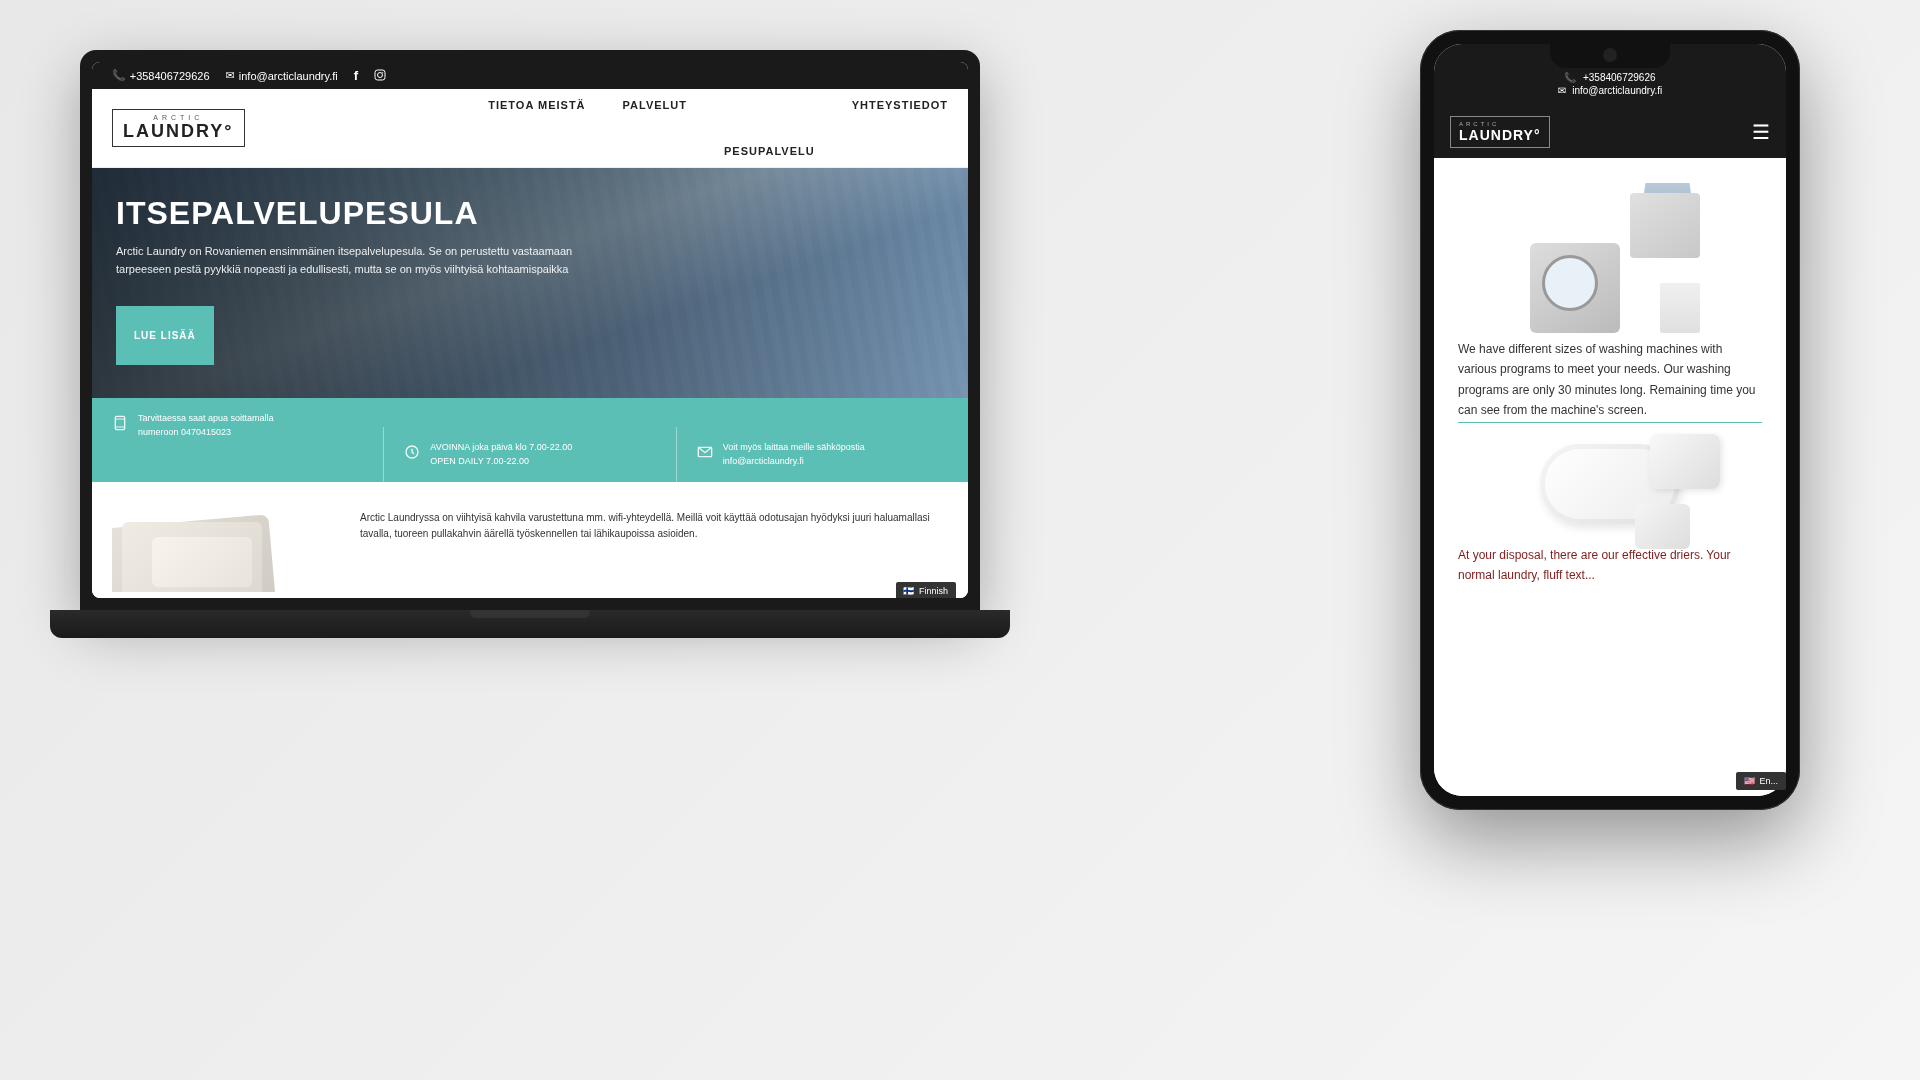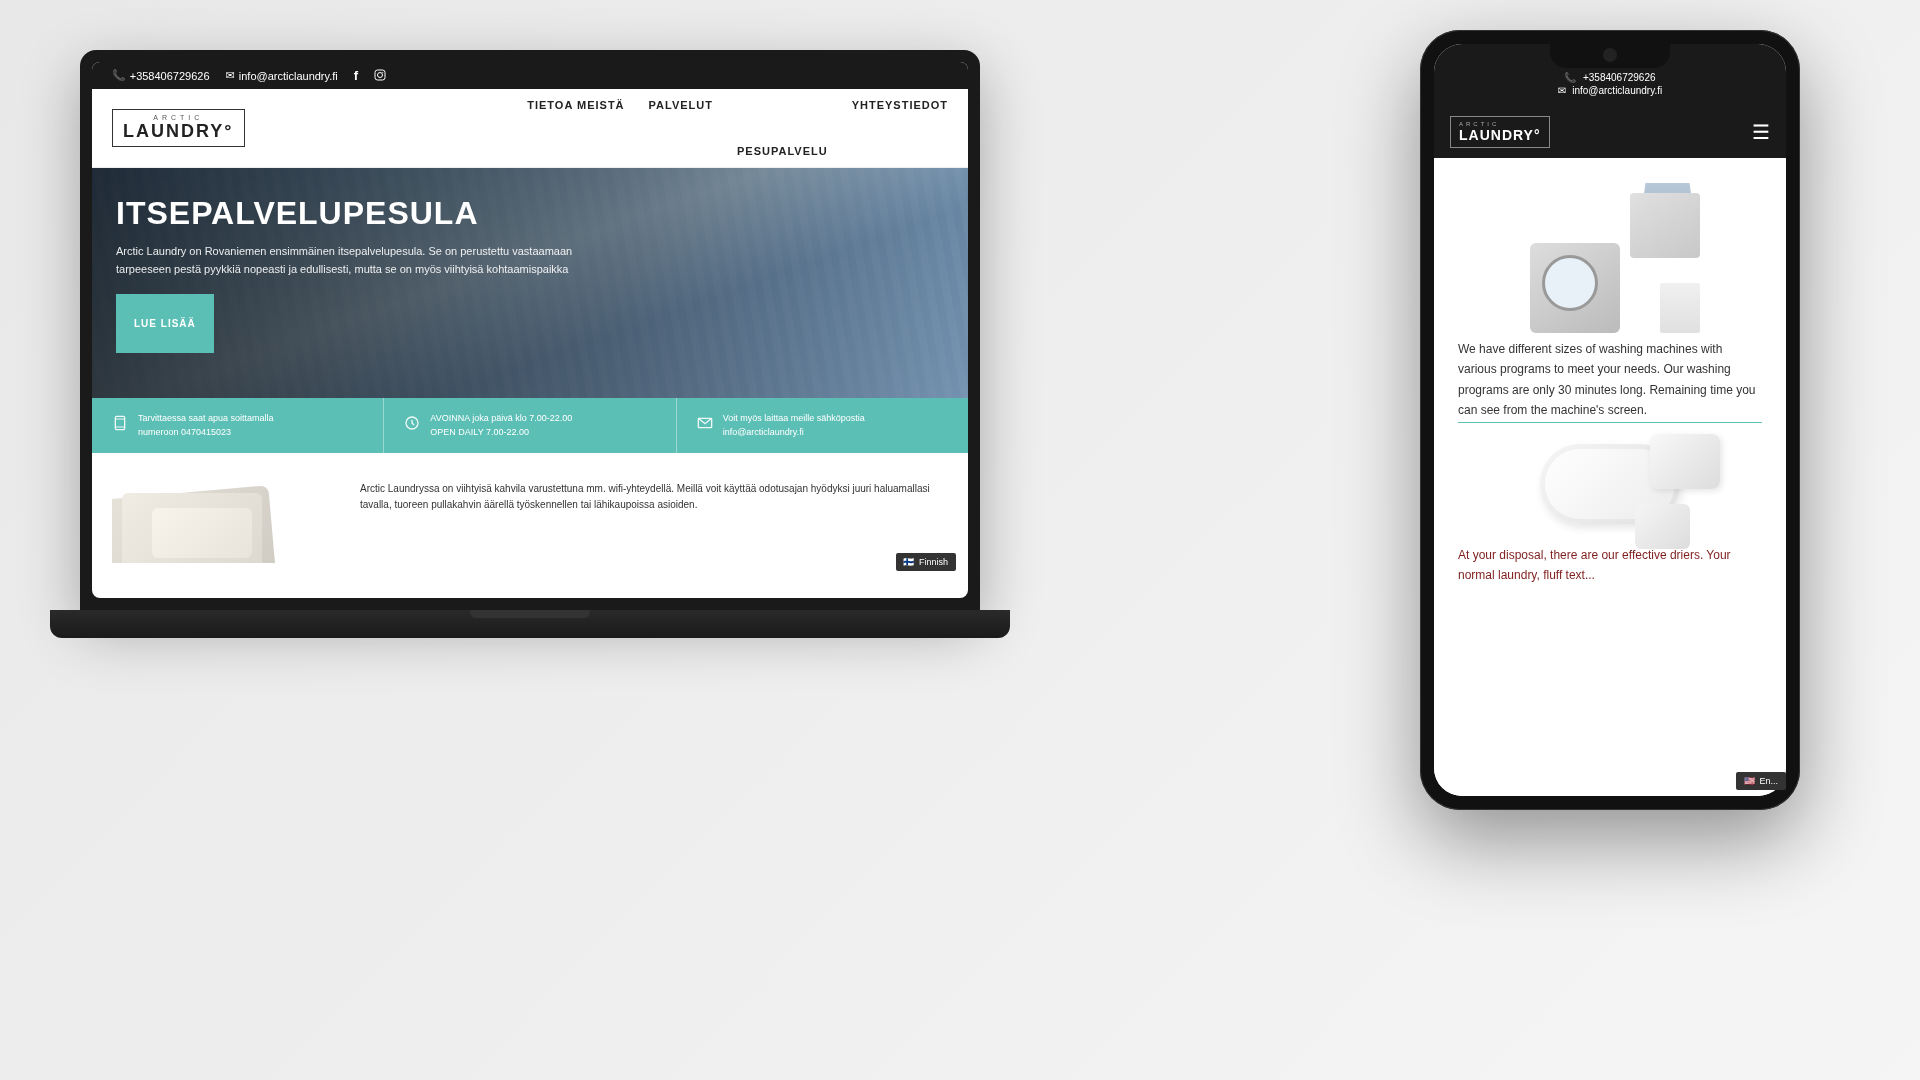--- a/index.html
+++ b/index.html
@@ -112,21 +112,21 @@
       font-weight: 900;
       letter-spacing: 2px;
       color: #222;
       text-transform: uppercase;
       display: flex;
       align-items: center;
       gap: 2px;
     }
     .nav-links {
       display: flex;
-      gap: 24px;
+      gap: 37px;
       font-size: 11px;
       font-weight: 700;
       color: #222;
       letter-spacing: 1px;
     }
 
     .site-hero {
       position: relative;
       height: 230px;
       background: linear-gradient(to right, rgba(0,0,0,0.7) 0%, rgba(0,0,0,0.3) 60%, rgba(0,0,0,0.1) 100%);
@@ -155,21 +155,21 @@
       font-size: 32px;
       font-weight: 900;
       text-transform: uppercase;
       letter-spacing: 1px;
       margin-bottom: 12px;
       line-height: 1.1;
     }
     .hero-desc {
       font-size: 11px;
       line-height: 1.6;
-      margin-bottom: 16px;
+      margin-bottom: 28px;
       color: rgba(255,255,255,0.9);
     }
     .hero-btn {
       display: inline-block;
       background: #5bbfb5;
       color: #fff;
       padding: 24px 18px;
       font-size: 10px;
       font-weight: 700;
       letter-spacing: 1px;
@@ -188,20 +188,21 @@
       display: flex;
       align-items: center;
       gap: 10px;
       padding: 14px 20px;
       color: #fff;
       font-size: 9px;
       line-height: 1.5;
     }
     .info-bar-item + .info-bar-item {
       border-left: 1px solid rgba(255,255,255,0.4);
+      margin-top: 29px;
     }
     .info-icon {
       font-size: 18px;
       opacity: 0.9;
     }
 
     .site-content {
       display: flex;
       padding: 20px;
       gap: 20px;

